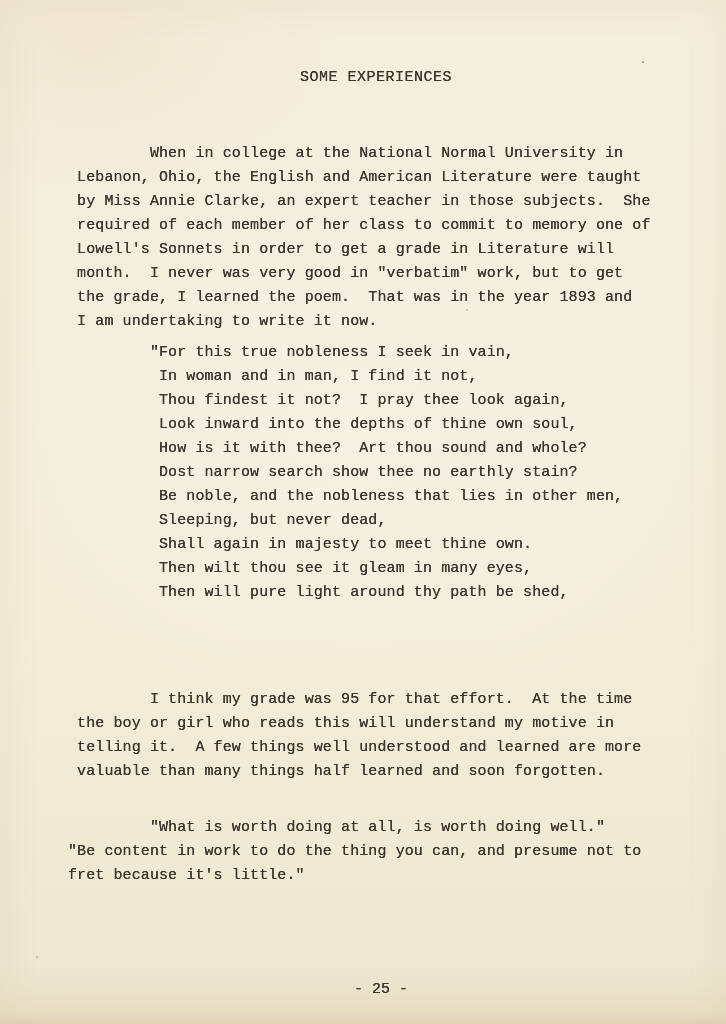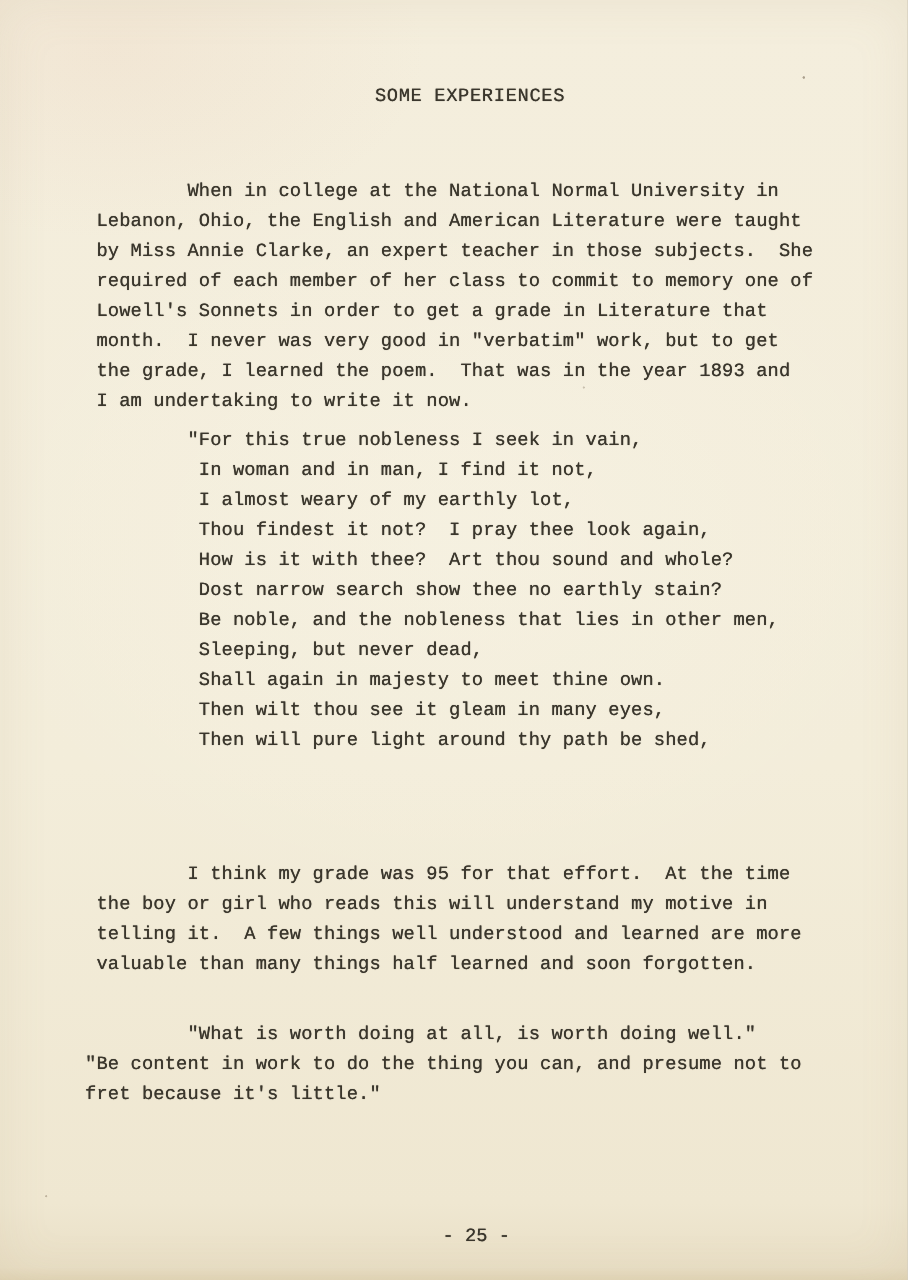--- a/index.html
+++ b/index.html
@@ -62,31 +62,31 @@
 <body>
 
 <div class="page">
   <div class="title-row">SOME EXPERIENCES</div>
 
   <div class="block para1">
       <div class="tline">         When in college at the National Normal University in</div>
       <div class="tline"> Lebanon, Ohio, the English and American Literature were taught</div>
       <div class="tline"> by Miss Annie Clarke, an expert teacher in those subjects.  She</div>
       <div class="tline"> required of each member of her class to commit to memory one of</div>
-      <div class="tline"> Lowell's Sonnets in order to get a grade in Literature that</div>
+      <div class="tline"> Lowell's Sonnets in order to get a grade in Literature will</div>
       <div class="tline"> month.  I never was very good in "verbatim" work, but to get</div>
       <div class="tline"> the grade, I learned the poem.  That was in the year 1893 and</div>
       <div class="tline"> I am undertaking to write it now.</div>
     </div>
 
   <div class="block poem">
       <div class="tline">         "For this true nobleness I seek in vain,</div>
       <div class="tline">          In woman and in man, I find it not,</div>
-      <div class="tline">          I almost weary of my earthly lot,</div>
       <div class="tline">          Thou findest it not?  I pray thee look again,</div>
+      <div class="tline">          Look inward into the depths of thine own soul,</div>
       <div class="tline">          How is it with thee?  Art thou sound and whole?</div>
       <div class="tline">          Dost narrow search show thee no earthly stain?</div>
       <div class="tline">          Be noble, and the nobleness that lies in other men,</div>
       <div class="tline">          Sleeping, but never dead,</div>
       <div class="tline">          Shall again in majesty to meet thine own.</div>
       <div class="tline">          Then wilt thou see it gleam in many eyes,</div>
       <div class="tline">          Then will pure light around thy path be shed,</div>
     </div>
 
   <div class="block para2">

